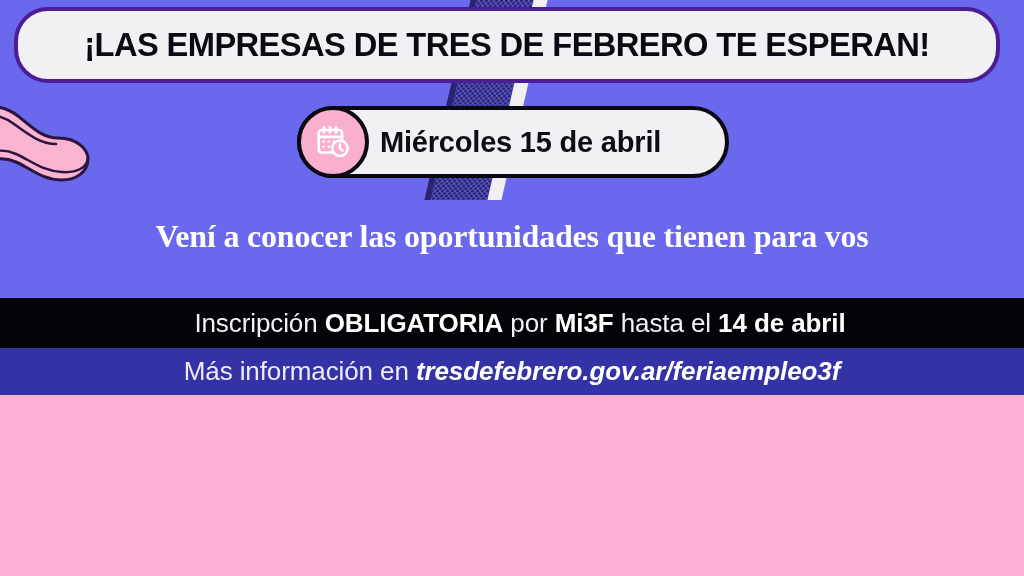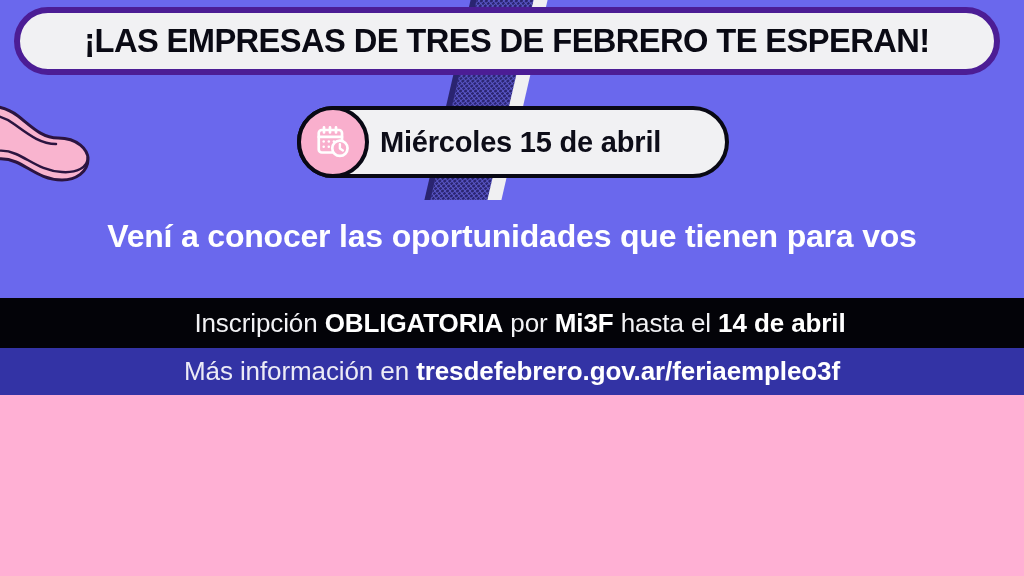--- a/index.html
+++ b/index.html
@@ -54,23 +54,23 @@
   .squiggle{
     position:absolute;
     left:-34px; top:104px;
     width:132px; height:82px;
   }
 
   
   .title-pill{
     position:absolute;
     left:14px; top:7px;
-    width:986px; height:68px;
+    width:986px; height:76px;
     background:#f1f1f3;
-    border:6px solid #4c1d95;
+    border:4px solid #4c1d95;
     border-radius:34px;
     display:flex; align-items:center; justify-content:center;
   }
   .title-pill .txt{
     font-size:33px;
     font-weight:bold;
     letter-spacing:-0.6px;
     color:#0a0a14;
     white-space:nowrap;
     transform:scaleX(0.99);
@@ -115,20 +115,21 @@
   
   .tagline{
     position:absolute;
     left:0; top:218px; width:1024px;
     text-align:center;
     font-size:32px;
     font-weight:bold;
     color:#ffffff;
     letter-spacing:-0.2px;
     white-space:nowrap;
+    font-family:Liberation Serif, serif;
   }
 
   
   .bar-black{
     position:absolute;
     left:0; top:298px; width:1024px; height:50px;
     background:#030308;
     display:flex; align-items:center; justify-content:center;padding-left:16px;
   }
   .bar-black .line{
@@ -141,21 +142,21 @@
   .bar-indigo{
     position:absolute;
     left:0; top:348px; width:1024px; height:47px;
     background:#3333a5;
     display:flex; align-items:center; justify-content:center;
   }
   .bar-indigo .line{
     font-size:26px; color:#ecebf6; white-space:nowrap;
     letter-spacing:-0.1px;
   }
-  .bar-indigo b{ font-weight:bold; color:#ffffff; }
+  .bar-indigo b{ font-weight:bold; color:#ffffff;font-style:italic; }
 
   
   .footer{
     position:absolute;
     left:0; top:395px; width:1024px; height:181px;
     background:#ffb0d4;
   }
 </style>
 </head>
 <body>

